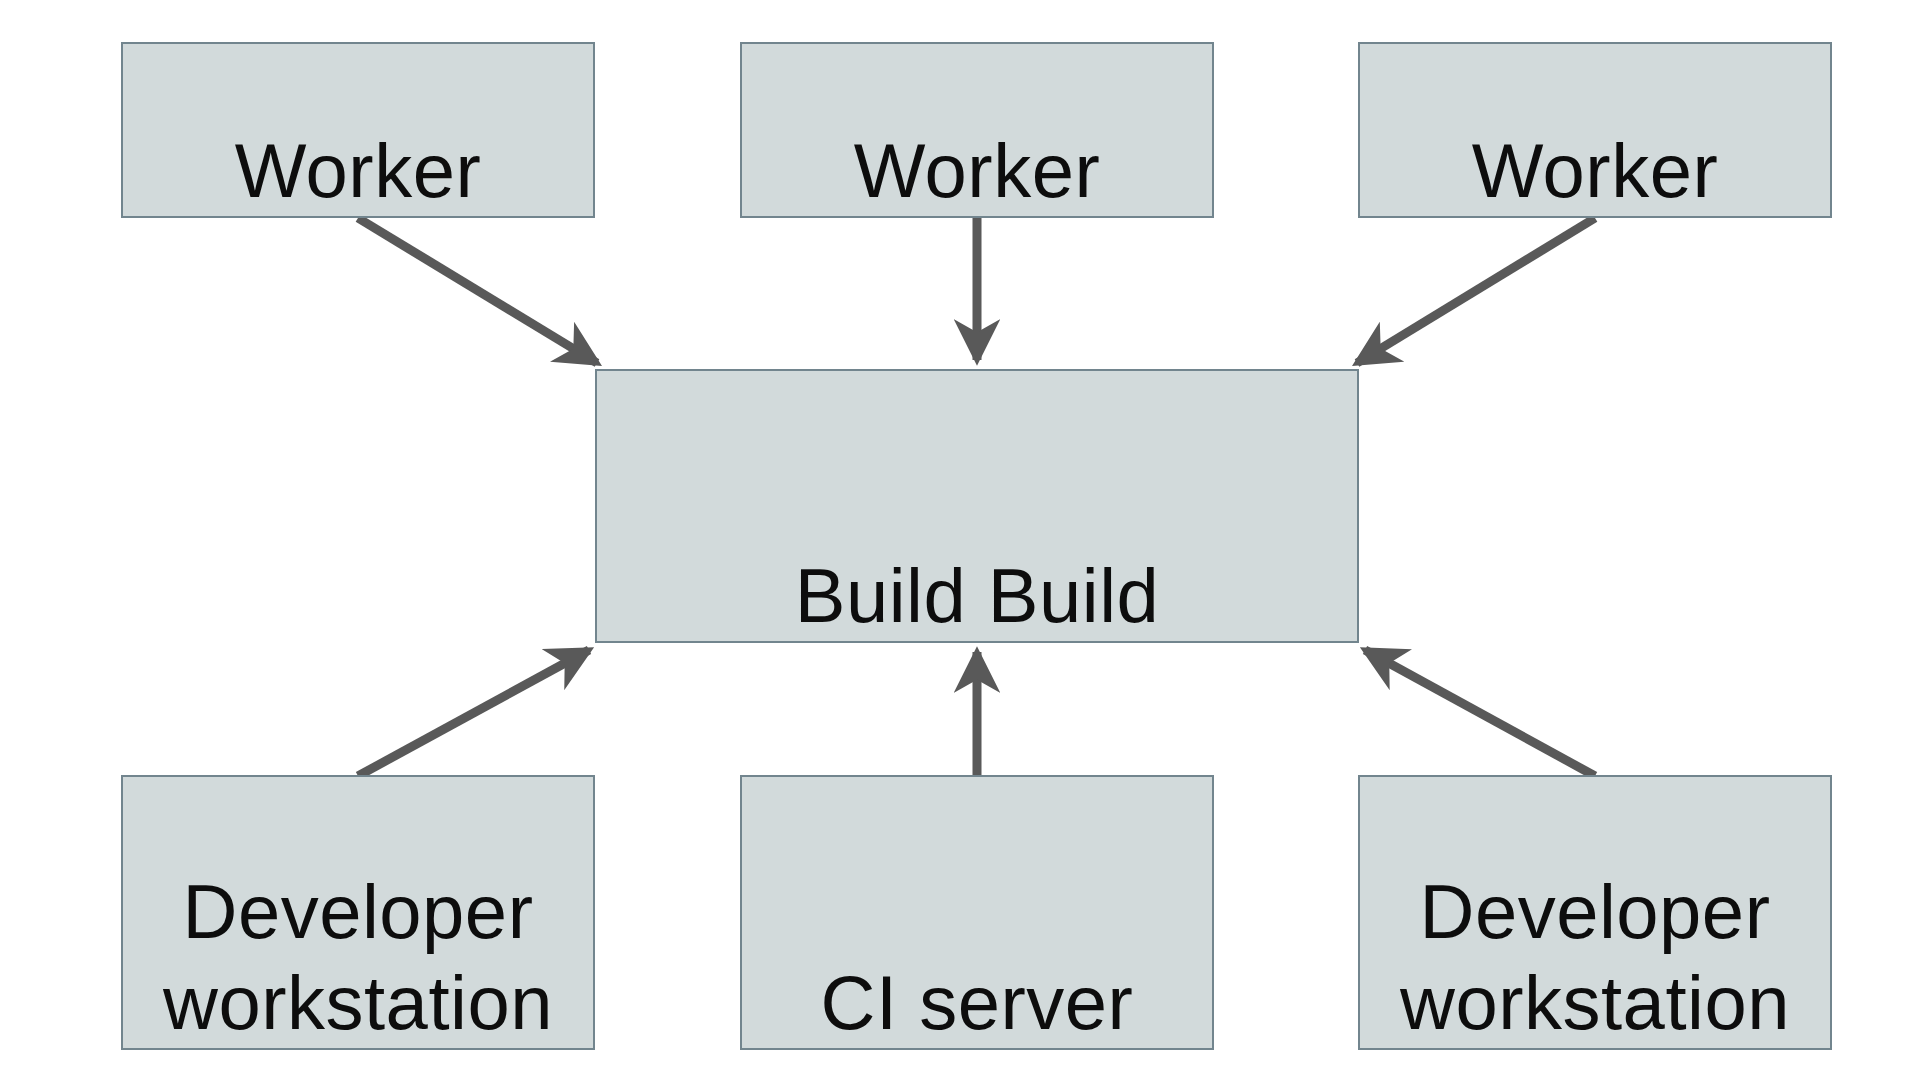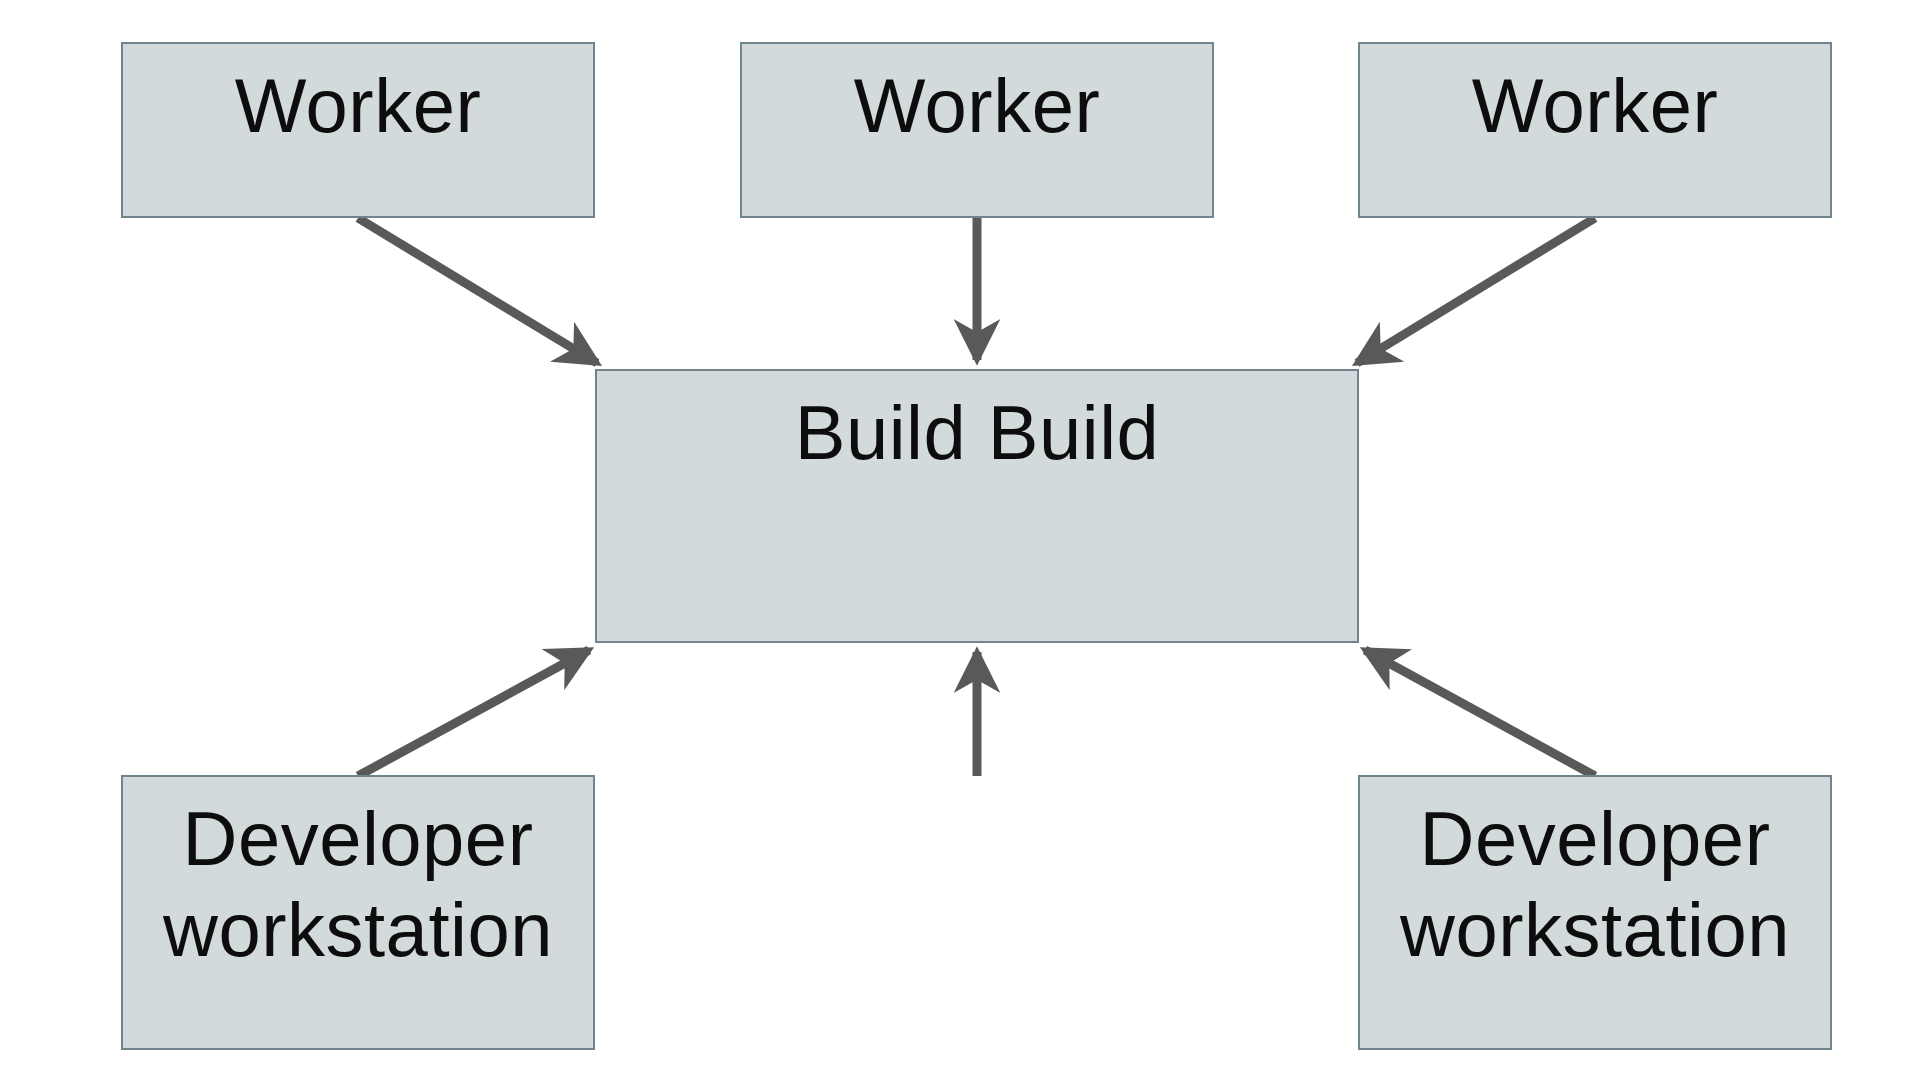--- a/index.html
+++ b/index.html
@@ -22,28 +22,28 @@
     width: 1910px;
     height: 1090px;
     pointer-events: none;
   }
   .node {
     position: absolute;
     box-sizing: border-box;
     background: #d2dadb;
     border: 2px solid #72858e;
     display: flex;
-    align-items: flex-start;
+    align-items: flex-end;
     justify-content: center;
     text-align: center;
     color: #0d0d0d;
     font-size: 76px;
     line-height: 1.2;
     letter-spacing: 0.5px;
-    padding: 16px 10px;
+    padding: 0 10px;
   }
   .node span { display: block; }
 
   
   .n-worker-1 { left: 121px; top: 42px;  width: 474px; height: 176px; }
   .n-worker-2 { left: 740px; top: 42px;  width: 474px; height: 176px; }
   .n-worker-3 { left: 1358px; top: 42px; width: 474px; height: 176px; }
   
   .n-build-master { left: 595px; top: 369px; width: 764px; height: 274px; }
   
@@ -84,18 +84,21 @@
   </div>
 
   <div class="node n-build-master">
     <span>Build Build</span>
   </div>
 
   <div class="node n-dev-left">
     <span>Developer workstation</span>
   </div>
 
+  <div class="node n-ci-server">
+    <span>CI server</span>
+  </div>
 
   <div class="node n-dev-right">
     <span>Developer workstation</span>
   </div>
 
 </div>
 
 </body></html>

